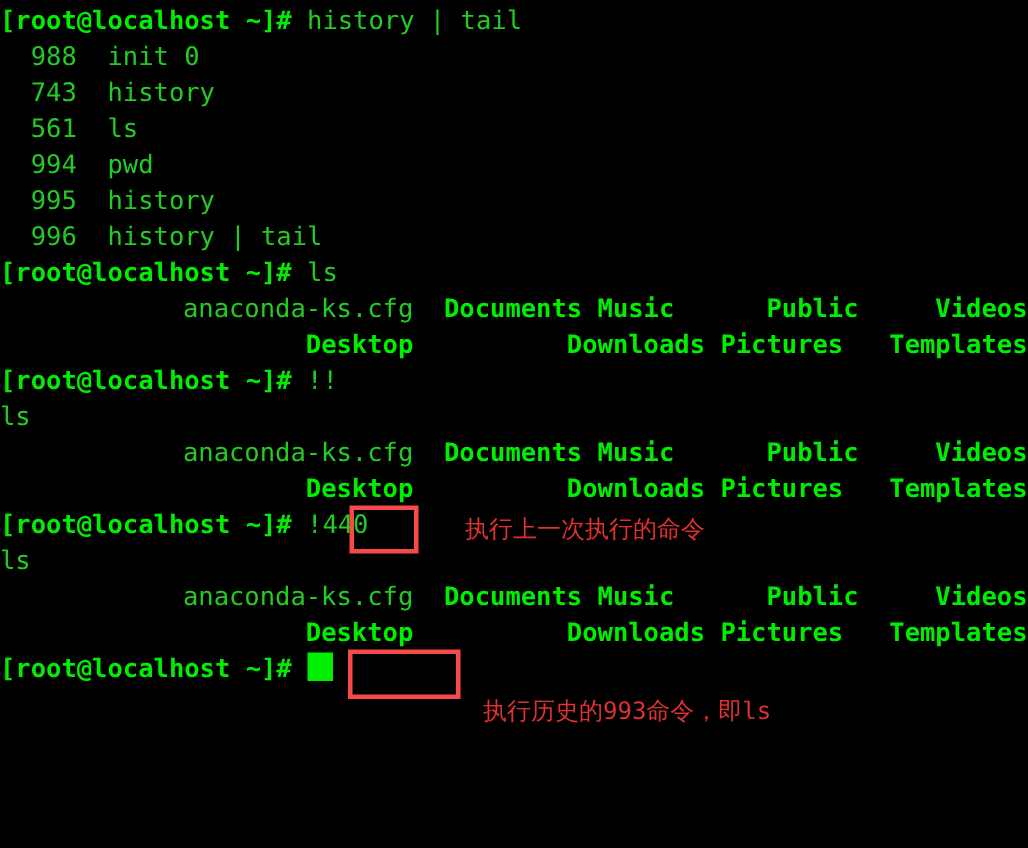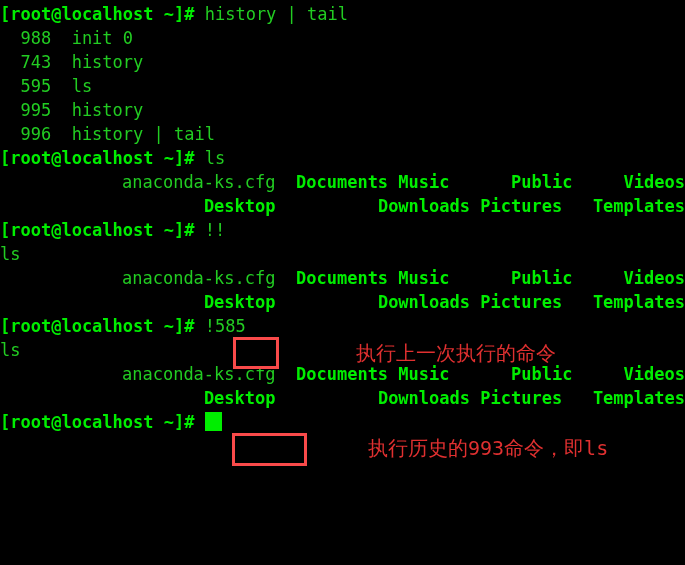--- a/index.html
+++ b/index.html
@@ -66,64 +66,64 @@
   .annbox {
     position: absolute;
     border: 3px solid #f94a4a;
     box-sizing: border-box;
     pointer-events: none;
   }
   .anntext {
     position: absolute;
     color: #e03030;
     font-family: "DejaVu Sans Mono", "Liberation Mono", monospace;
-    font-size: 20px;
+    font-size: 16px;
     line-height: 20px;
     white-space: pre;
-    margin-left: 46px;
   }
 </style>
 </head>
 <body>
 
 <div id="terminal">
   <div class="screen">
 
     <div class="line"><span class="prompt">[root@localhost ~]# </span><span class="cmd">history | tail</span></div>
 
     <div class="line histnum">  988  init 0</div>
     <div class="line histnum">  743  history</div>
-    <div class="line histnum">  595  ls</div>
+    <div class="line histnum">  561  ls</div>
+    <div class="line histnum">  994  pwd</div>
     <div class="line histnum">  995  history</div>
     <div class="line histnum">  996  history | tail</div>
 
     <div class="line"><span class="prompt">[root@localhost ~]# </span><span class="cmd">ls</span></div>
 
     <div class="line lsrow"><span class="file">anaconda-ks.cfg</span><span>  </span><span class="dir">Documents</span><span> </span><span class="dir">Music</span><span>      </span><span class="dir">Public</span><span>     </span><span class="dir">Videos</span></div>
 
     <div class="line lsrow"><span class="dir">Desktop</span><span>          </span><span class="dir">Downloads</span><span> </span><span class="dir">Pictures</span><span>   </span><span class="dir">Templates</span></div>
 
     <div class="line"><span class="prompt">[root@localhost ~]# </span><span class="cmd">!!</span></div>
 
     <div class="line cmd">ls</div>
 
     <div class="line lsrow"><span class="file">anaconda-ks.cfg</span><span>  </span><span class="dir">Documents</span><span> </span><span class="dir">Music</span><span>      </span><span class="dir">Public</span><span>     </span><span class="dir">Videos</span></div>
 
     <div class="line lsrow"><span class="dir">Desktop</span><span>          </span><span class="dir">Downloads</span><span> </span><span class="dir">Pictures</span><span>   </span><span class="dir">Templates</span></div>
 
-    <div class="line"><span class="prompt">[root@localhost ~]# </span><span class="cmd">!585</span></div>
+    <div class="line"><span class="prompt">[root@localhost ~]# </span><span class="cmd">!440</span></div>
 
     <div class="line cmd">ls</div>
 
     <div class="line lsrow"><span class="file">anaconda-ks.cfg</span><span>  </span><span class="dir">Documents</span><span> </span><span class="dir">Music</span><span>      </span><span class="dir">Public</span><span>     </span><span class="dir">Videos</span></div>
 
     <div class="line lsrow"><span class="dir">Desktop</span><span>          </span><span class="dir">Downloads</span><span> </span><span class="dir">Pictures</span><span>   </span><span class="dir">Templates</span></div>
 
     <div class="line"><span class="prompt">[root@localhost ~]# </span><span class="cursor"></span></div>
 
   </div>
 
   <div class="annbox" style="left:233px; top:337px; width:46px; height:32px;"></div>
   <div class="anntext" style="left:310px; top:343px;">执行上一次执行的命令</div>
 
   <div class="annbox" style="left:232px; top:433px; width:75px; height:33px;"></div>
-  <div class="anntext" style="left:322px; top:438px;text-align:right;">执行历史的993命令，即ls</div>
+  <div class="anntext" style="left:322px; top:464px;text-align:right;">执行历史的993命令，即ls</div>
 </div>
 
 </body></html>

